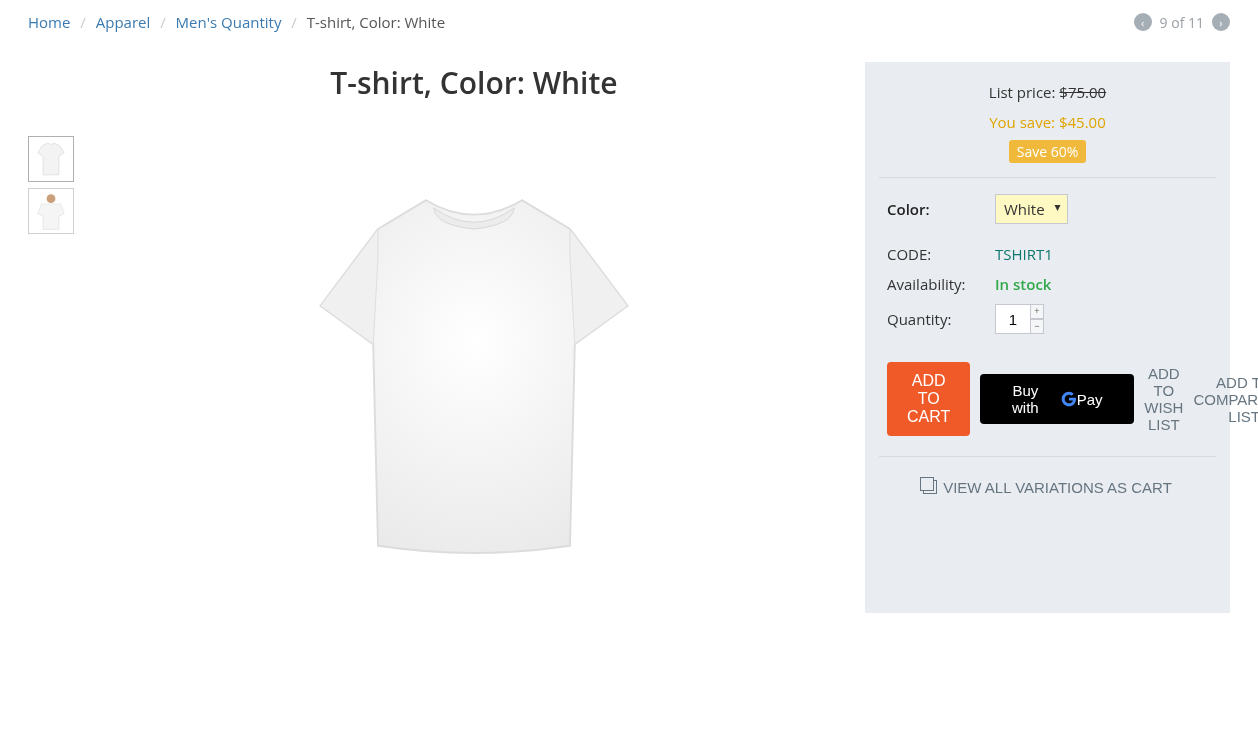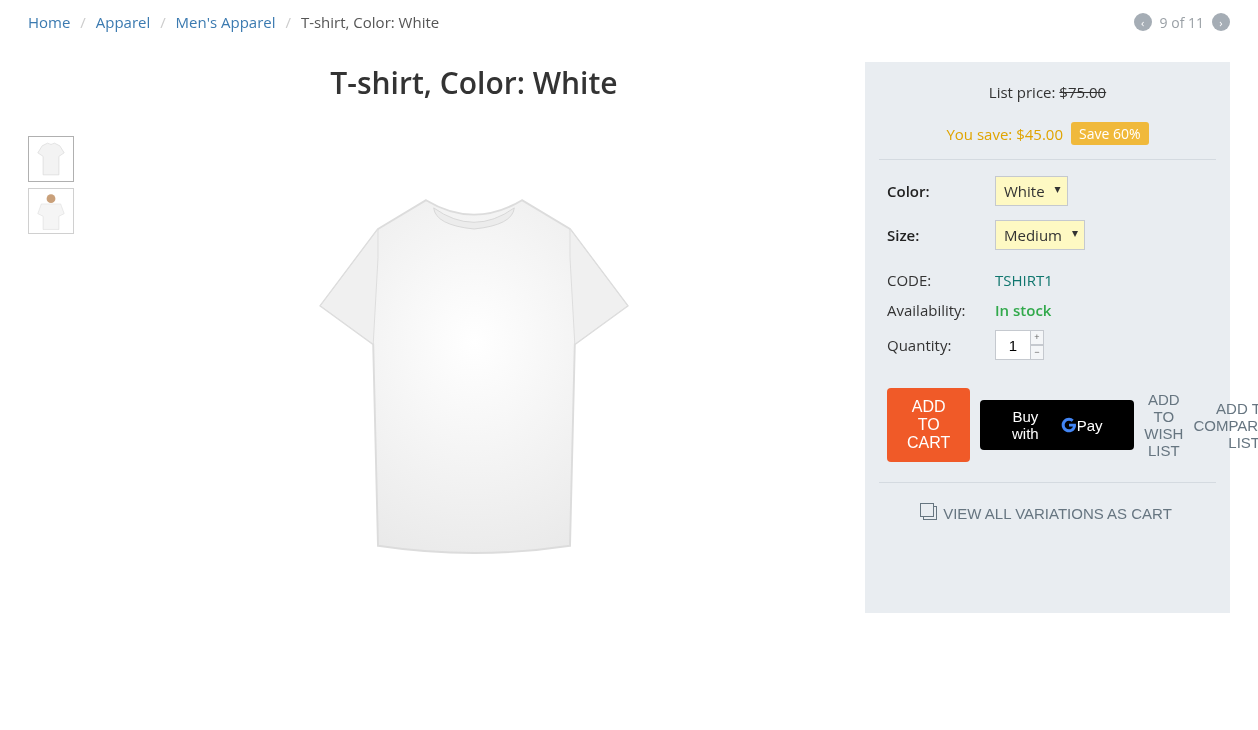--- a/index.html
+++ b/index.html
@@ -114,25 +114,26 @@
     text-decoration: line-through;
     color: #333;
   }
   .price {
     font-size: 34px;
     font-weight: 700;
     margin-top: 8px;
     color: #222;
   }
   .savings-row {
-    margin-top: 20px;
+    margin-top: 10px;
     display: flex;
     align-items: center;
     justify-content: center;
     gap: 8px;
+    flex-direction: column;
   }
   .yousave {
     color: #e0a400;
     font-size: 15px;
   }
   .save-badge {
     background: #f0b93b;
     color: #fff;
     padding: 2px 8px;
     border-radius: 3px;
@@ -294,21 +295,21 @@
 </style>
 </head>
 <body>
 
 <div class="top-row">
   <div class="breadcrumb">
     <a href="#">Home</a>
     <span class="sep">/</span>
     <a href="#">Apparel</a>
     <span class="sep">/</span>
-    <a href="#">Men's Apparel</a>
+    <a href="#">Men's Quantity</a>
     <span class="sep">/</span>
     <span class="current">T-shirt, Color: White</span>
   </div>
   <div class="pager">
     <span class="arrow">‹</span>
     <span>
       <span>9</span> of <span>11</span>
     </span>
     <span class="arrow">›</span>
   </div>
@@ -367,24 +368,20 @@
         <span class="yousave">You save: $45.00</span>
         <span class="save-badge">Save 60%</span>
       </div>
     </div>
     <hr class="hr">
     <div class="options">
       <div class="opt-row">
         <span class="opt-label">Color:</span>
         <span class="opt-select">White</span>
       </div>
-      <div class="opt-row">
-        <span class="opt-label">Size:</span>
-        <span class="opt-select">Medium</span>
-      </div>
       <div style="height:6px"></div>
       <div class="info-row">
         <span class="info-label">CODE:</span>
         <span class="code-val">TSHIRT1</span>
       </div>
       <div class="info-row">
         <span class="info-label">Availability:</span>
         <span class="instock">In stock</span>
       </div>
       <div class="info-row">

